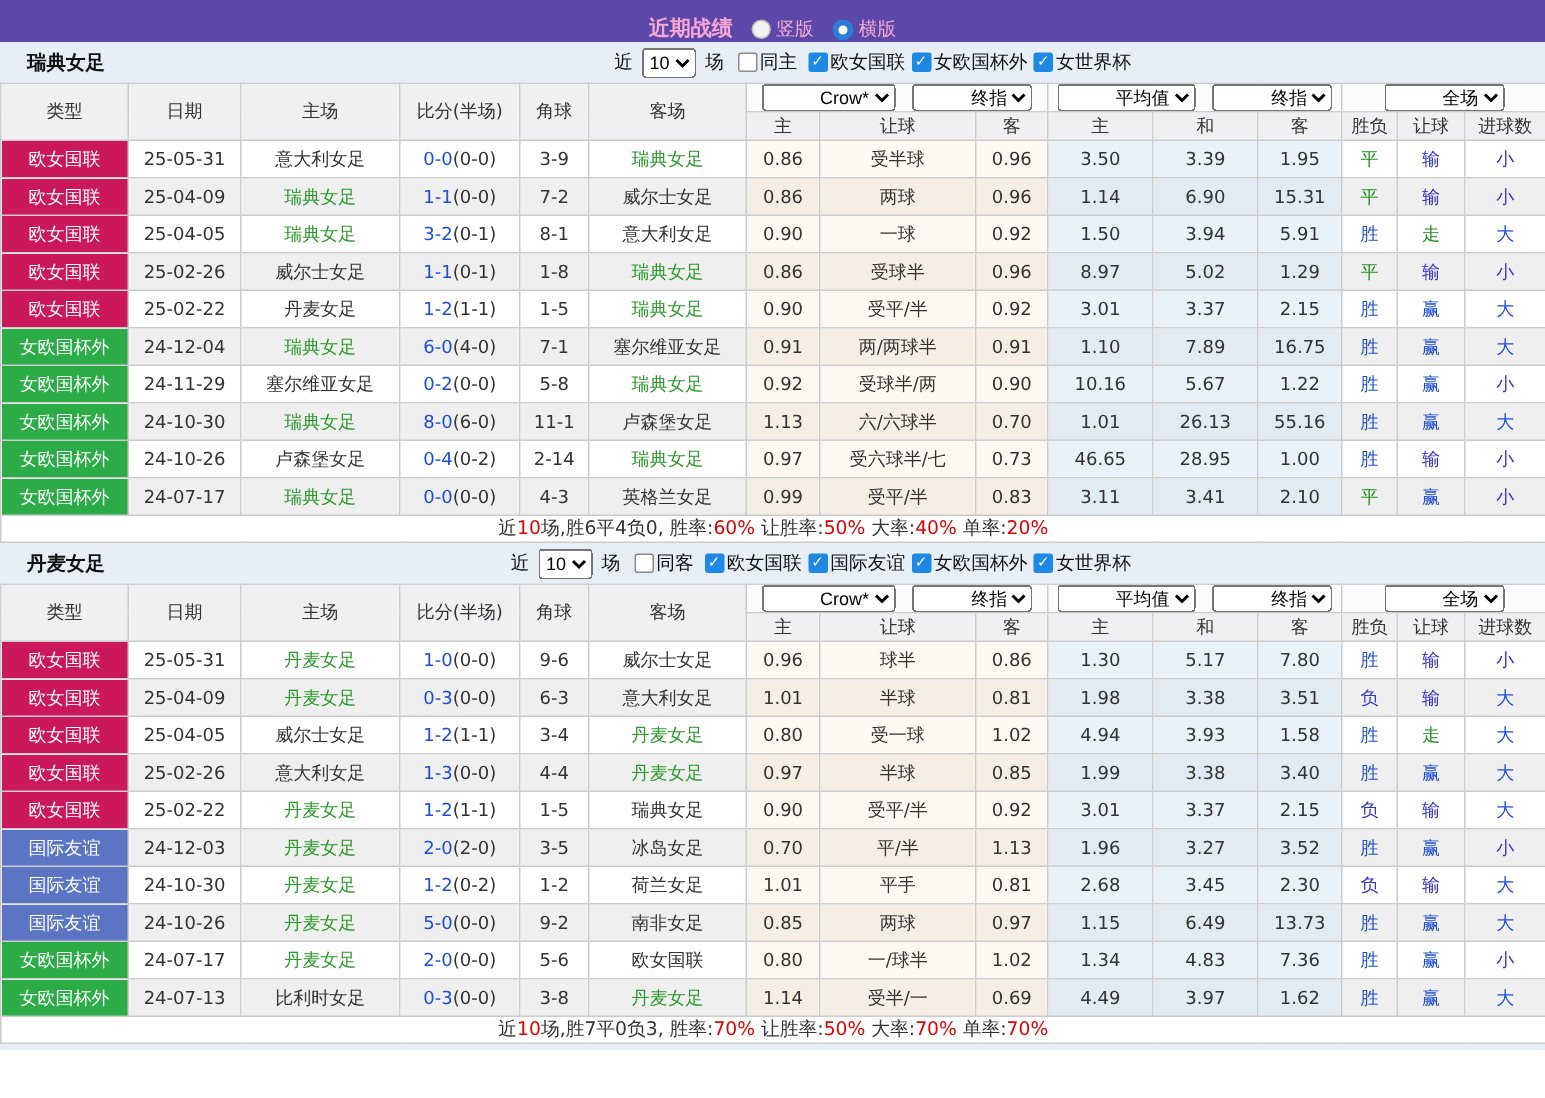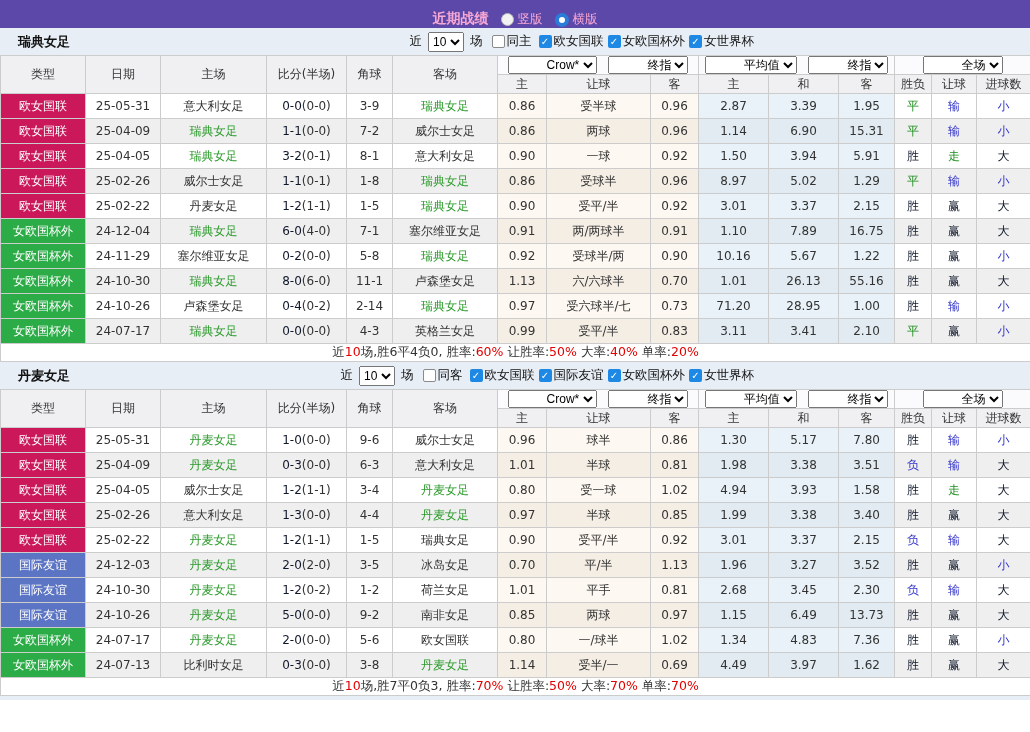--- a/index.html
+++ b/index.html
@@ -33,21 +33,21 @@
   thead th.drop-cell { background:#fbfbfd; }
   thead select { height:18px; font-size:12px; margin:0 4px;padding-left:34px; }
   tbody td { height:25px; }
   tbody tr:nth-child(even) td { background:#efefef; }
   td.ah { background:#fdf8f1; }
   td.eu { background:#e9f2f8; }
   tbody tr:nth-child(even) td.ah { background:#f5eee4; }
   tbody tr:nth-child(even) td.eu { background:#e1ebf1; }
   td.league { color:#fff; }
 
-  .r { color:#0f172a; } .g { color:#1f8f1f; } .b { color:#3333cc; } .k { color:#333; }
+  .r { color:#1d4ed8; } .g { color:#1f8f1f; } .b { color:#3333cc; } .k { color:#333; }
   .focus { color:#2a9a2a; }
 
   tfoot td { height:16px; background:#fff; font-size:12.5px; color:#333; }
   .seg-r { color:#e20000; } .seg-k { color:#333; }
 </style>
 </head>
 <body>
 
 <div class="page">
 
@@ -146,21 +146,21 @@
           <tr>
             <td class="league" style="background: rgb(203, 24, 91);">欧女国联</td>
             <td>25-05-31</td>
             <td>意大利女足</td>
             <td><span class="r">0-0</span><span class="k">(0-0)</span></td>
             <td>3-9</td>
             <td class="focus">瑞典女足</td>
             <td class="ah">0.86</td>
             <td class="ah">受半球</td>
             <td class="ah">0.96</td>
-            <td class="eu">2.87</td>
+            <td class="eu">3.50</td>
             <td class="eu">3.39</td>
             <td class="eu">1.95</td>
             <td class="g">平</td>
             <td class="b">输</td>
             <td class="b">小</td>
           </tr>
           <tr>
             <td class="league" style="background: rgb(203, 24, 91);">欧女国联</td>
             <td>25-04-09</td>
             <td class="focus">瑞典女足</td>
@@ -282,21 +282,21 @@
           <tr>
             <td class="league" style="background: rgb(43, 172, 71);">女欧国杯外</td>
             <td>24-10-26</td>
             <td>卢森堡女足</td>
             <td><span class="r">0-4</span><span class="k">(0-2)</span></td>
             <td>2-14</td>
             <td class="focus">瑞典女足</td>
             <td class="ah">0.97</td>
             <td class="ah">受六球半/七</td>
             <td class="ah">0.73</td>
-            <td class="eu">71.20</td>
+            <td class="eu">46.65</td>
             <td class="eu">28.95</td>
             <td class="eu">1.00</td>
             <td class="r">胜</td>
             <td class="b">输</td>
             <td class="b">小</td>
           </tr>
           <tr>
             <td class="league" style="background: rgb(43, 172, 71);">女欧国杯外</td>
             <td>24-07-17</td>
             <td class="focus">瑞典女足</td>

